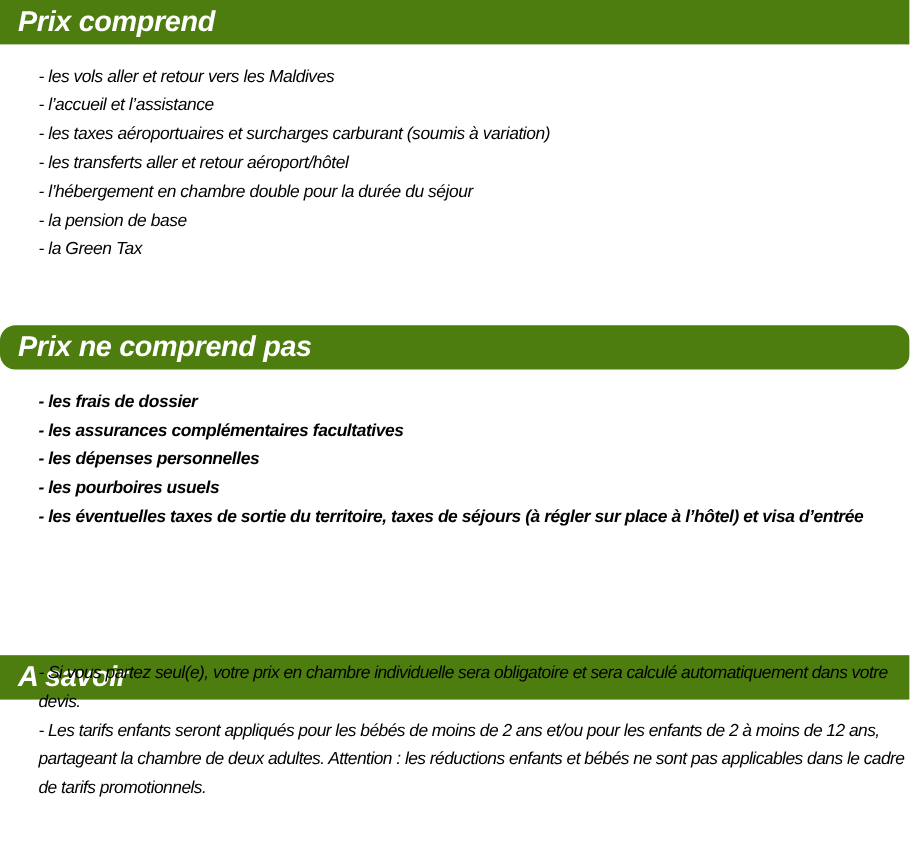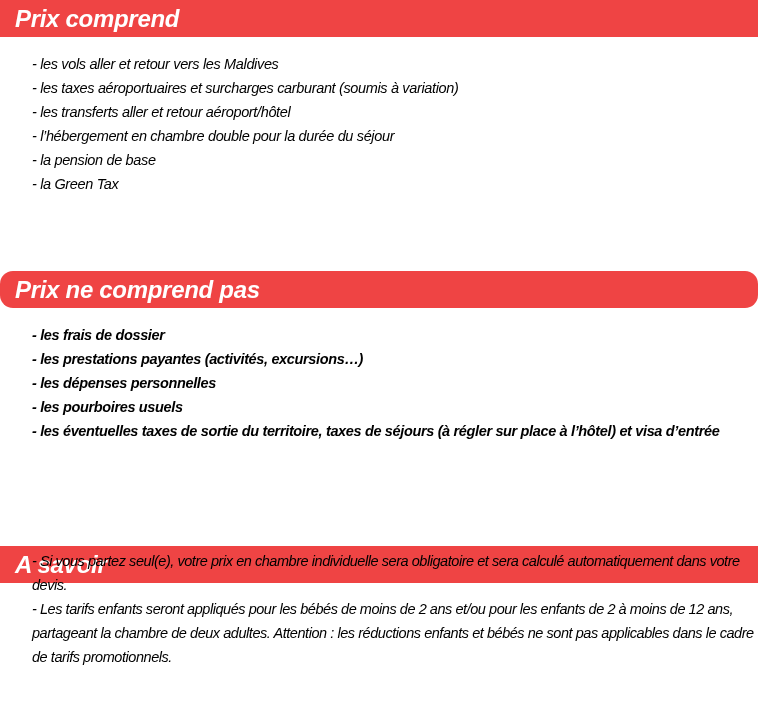--- a/index.html
+++ b/index.html
@@ -12,21 +12,21 @@
       height: 707px;
       overflow: hidden;
       position: relative;
       font-family: "Liberation Sans", "DejaVu Sans", sans-serif;
     }
     .section-header {
       position: absolute;
       left: 0;
       width: 758px;
       height: 37px;
-      background: #ef4444;
+      background: #4d7c0f;
       box-sizing: border-box;
       padding-left: 15px;
     }
     .section-title {
       color: #ffffff;
       font-style: italic;
       font-weight: bold;
       font-size: 24px;
       line-height: 37px;
       letter-spacing: -0.3px;
@@ -56,33 +56,34 @@
     }
   </style>
 </head>
 <body>
 
 <div class="section-header" style="top:0px;">
   <span class="section-title">Prix comprend</span>
 </div>
 <ul class="section-list" style="top:52px;">
   <li>- les vols aller et retour vers les Maldives</li>
+  <li>- l’accueil et l’assistance</li>
   <li>- les taxes aéroportuaires et surcharges carburant (soumis à variation)</li>
   <li>- les transferts aller et retour aéroport/hôtel</li>
   <li>- l’hébergement en chambre double pour la durée du séjour</li>
   <li>- la pension de base</li>
   <li>- la Green Tax</li>
 </ul>
 
 <div class="section-header" style="top:271px;border-radius:13px;">
   <span class="section-title">Prix ne comprend pas</span>
 </div>
 <ul class="section-list" style="top:323px;font-weight:bold;">
   <li>- les frais de dossier</li>
-  <li>- les prestations payantes (activités, excursions…)</li>
+  <li>- les assurances complémentaires facultatives</li>
   <li>- les dépenses personnelles</li>
   <li>- les pourboires usuels</li>
   <li>- les éventuelles taxes de sortie du territoire, taxes de séjours (à régler sur place à l’hôtel) et visa d’entrée</li>
 </ul>
 
 <div class="section-header" style="top:518px;margin-top:28px;">
   <span class="section-title">A savoir</span>
 </div>
 <ul class="section-list para-list" style="top:549px;">
   <li>- Si vous partez seul(e), votre prix en chambre individuelle sera obligatoire et sera calculé automatiquement dans votre devis.</li>

